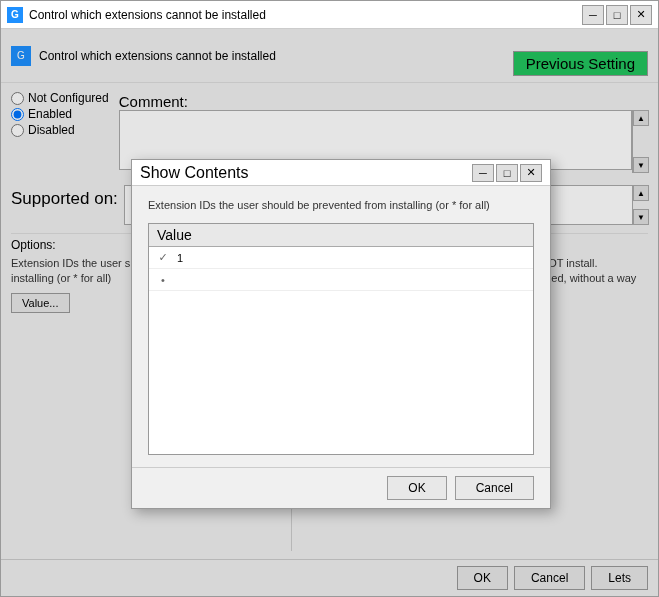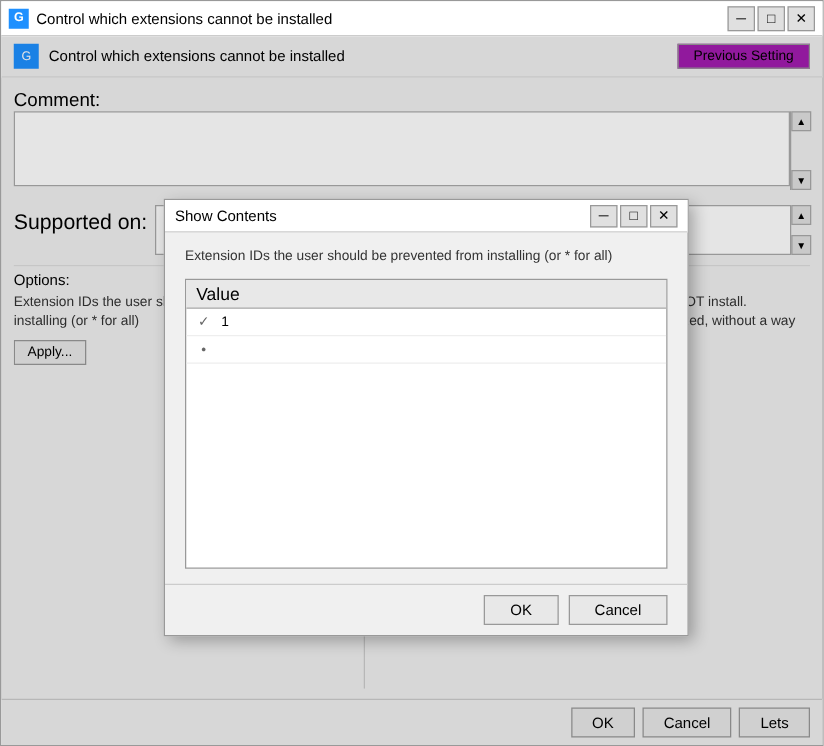--- a/index.html
+++ b/index.html
@@ -102,23 +102,24 @@
     }
 
     .nav-buttons {
       display: flex;
       gap: 4px;
     }
 
     .nav-btn {
       padding: 3px 12px;
       border: 1px solid #999;
-      background: #a21caf;
+      background: #22c55e;
       cursor: pointer;
-      font-size: 11px;
+      font-size: 15px;
+      margin-top: 16px;
     }
 
     .settings-area {
       display: flex;
       flex-direction: column;
       flex: 1;
       padding: 8px 10px;
       overflow: hidden;
     }
 
@@ -292,21 +293,21 @@
       background: #fff;
       border-bottom: 1px solid #ccc;
       display: flex;
       align-items: center;
       padding: 4px 8px;
       height: 26px;
     }
 
     .modal-title-text {
       flex: 1;
-      font-size: 12px;
+      font-size: 16px;
       color: #000;
     }
 
     .modal-controls {
       display: flex;
       gap: 2px;
     }
 
     .modal-btn {
       width: 22px;
@@ -423,20 +424,34 @@
       <div class="top-icon">G</div>
       <span class="top-title">Control which extensions cannot be installed</span>
       <div class="nav-buttons">
         <button class="nav-btn">Previous Setting</button>
       </div>
     </div>
 
     <div class="settings-area">
 
       <div style="display:flex; gap:10px; margin-bottom:6px;">
+        <div class="radio-options">
+          <div class="radio-row">
+            <input type="radio" name="config" style="">
+            <label>Not Configured</label>
+          </div>
+          <div class="radio-row">
+            <input type="radio" name="config" checked="" style="">
+            <label>Enabled</label>
+          </div>
+          <div class="radio-row">
+            <input type="radio" name="config" style="">
+            <label>Disabled</label>
+          </div>
+        </div>
         <div class="comment-area" style="flex:1; display:flex; flex-direction:column;">
           <span class="comment-label">Comment:</span>
           <div class="comment-box-wrapper" style="position:relative; flex:1;">
             <textarea class="comment-box" style="width: calc(100% - 16px);"></textarea>
             <div style="position:absolute; right:0; top:0; width:16px; height:100%; background:#f0f0f0; border-left:1px solid #aaa; display:flex; flex-direction:column; justify-content:space-between;">
               <button style="width:16px;height:16px;border:1px solid #aaa;background:#e0e0e0;font-size:8px;cursor:pointer;display:flex;align-items:center;justify-content:center;">▲</button>
               <button style="width:16px;height:16px;border:1px solid #aaa;background:#e0e0e0;font-size:8px;cursor:pointer;display:flex;align-items:center;justify-content:center;">▼</button>
             </div>
           </div>
         </div>
@@ -452,21 +467,21 @@
             <button style="width:16px;height:16px;border:1px solid #aaa;background:#e0e0e0;font-size:8px;cursor:pointer;display:flex;align-items:center;justify-content:center;">▲</button>
             <button style="width:16px;height:16px;border:1px solid #aaa;background:#e0e0e0;font-size:8px;cursor:pointer;display:flex;align-items:center;justify-content:center;">▼</button>
           </div>
         </div>
       </div>
 
       <div class="two-columns">
         <div class="options-col">
           <div class="options-title">Options:</div>
           <div class="options-desc">Extension IDs the user should be prevented from installing (or * for all)</div>
-          <button class="show-btn">Apply...</button>
+          <button class="show-btn">Value...</button>
         </div>
         <div class="help-col">
           <div class="help-title">Help:</div>
           <div class="help-text">Lets you specify which extensions the users CANNOT install. Extensions already installed will be disabled if blocked, without a way for the user to the</div>
         </div>
       </div>
     </div>
 
     <div class="bottom-bar">
       <button class="bottom-btn">OK</button>

